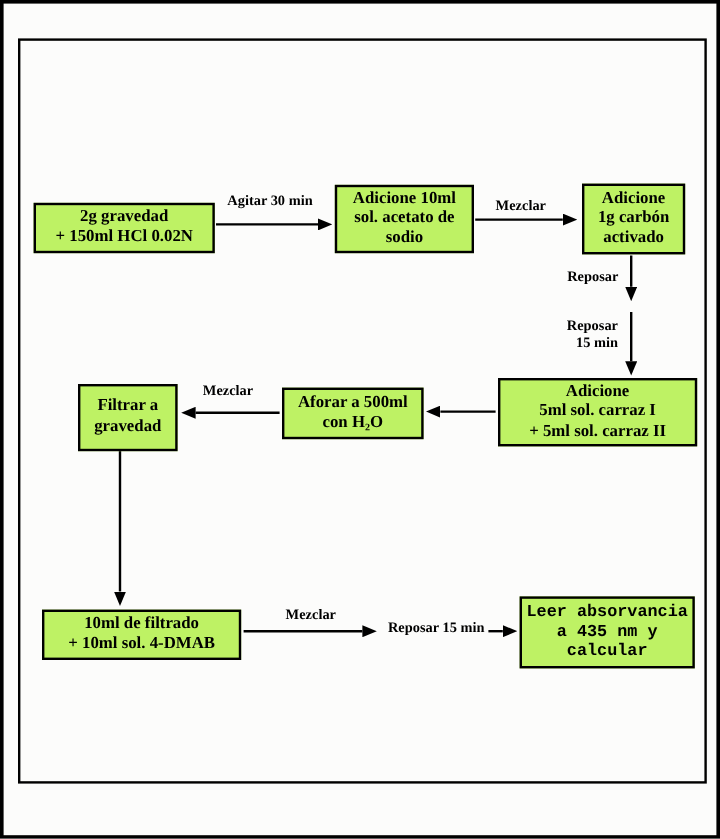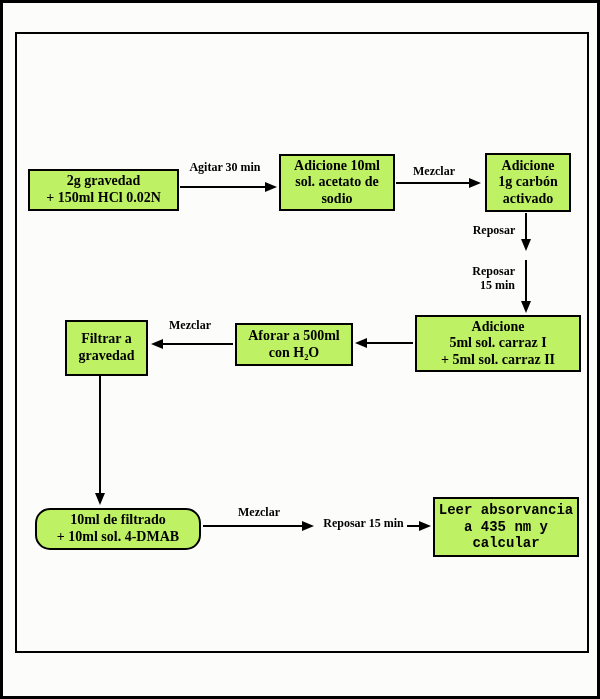--- a/index.html
+++ b/index.html
@@ -52,21 +52,21 @@
     text-align: center;
     white-space: pre-line;
   }
   
   .n1 { left: 25px;  top: 166px; width: 151px; height: 38px; }
   .n2 { left: 276px; top: 151px; width: 116px; height: 57px; }
   .n3 { left: 482px; top: 150px; width: 86px;  height: 59px; }
   .n4 { left: 412px; top: 312px; width: 166px; height: 57px; }
   .n5 { left: 232px; top: 320px; width: 118px; height: 43px; }
   .n6 { left: 62px;  top: 317px; width: 83px;  height: 56px; }
-  .n7 { left: 32px;  top: 505px; width: 166px; height: 42px; border-radius: 15px; }
+  .n7 { left: 32px;  top: 505px; width: 166px; height: 42px; }
   .n8 { left: 430px; top: 494px; width: 146px; height: 60px; font-family: Liberation Mono, monospace; }
   
   .e1 { left: 176px; top: 158px; width: 92px; }
   .e2 { left: 400px; top: 162px; width: 62px; }
   .e3 { left: 466px; top: 221px; width: 50px; }
   .e4 { left: 452px; top: 262px; width: 60px; text-align: right; }
   .e5 { left: 156px; top: 316px; width: 62px; }
   .e6 { left: 225px; top: 503px; width: 62px; }
   .e7 { left: 313px; top: 514px; width: 95px; }
 </style>

